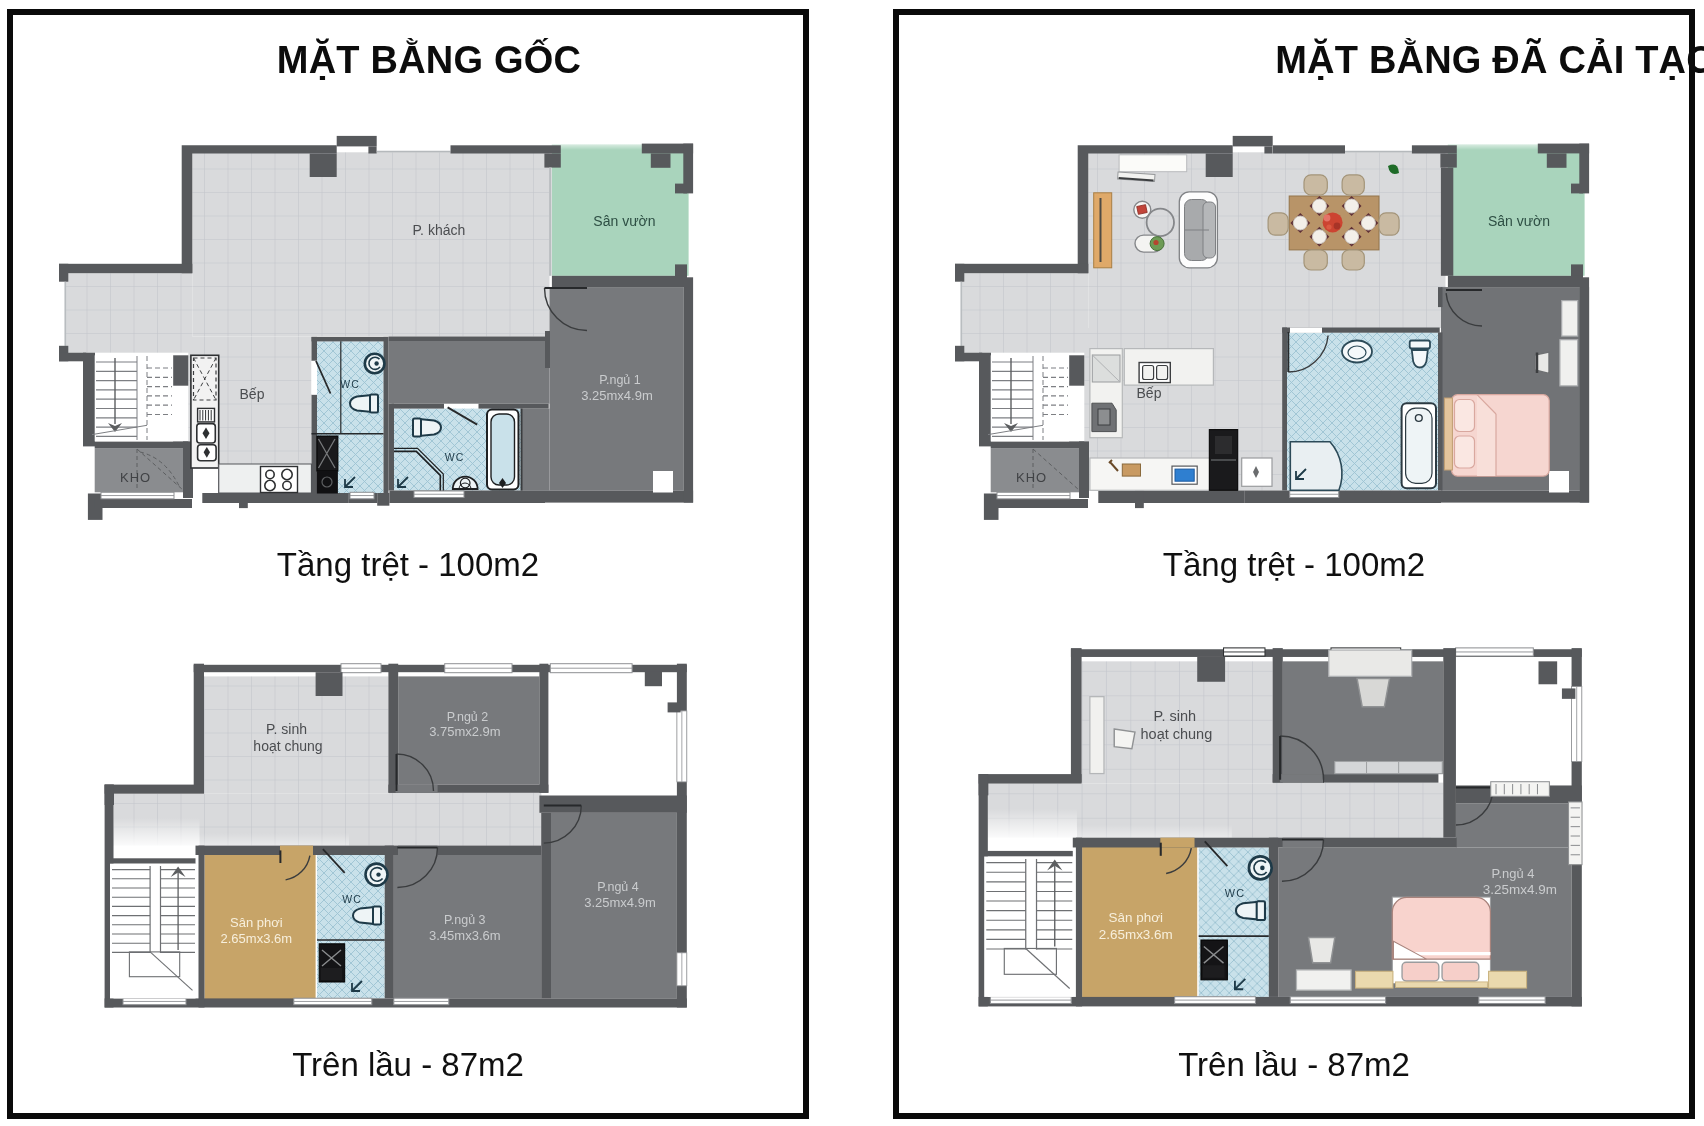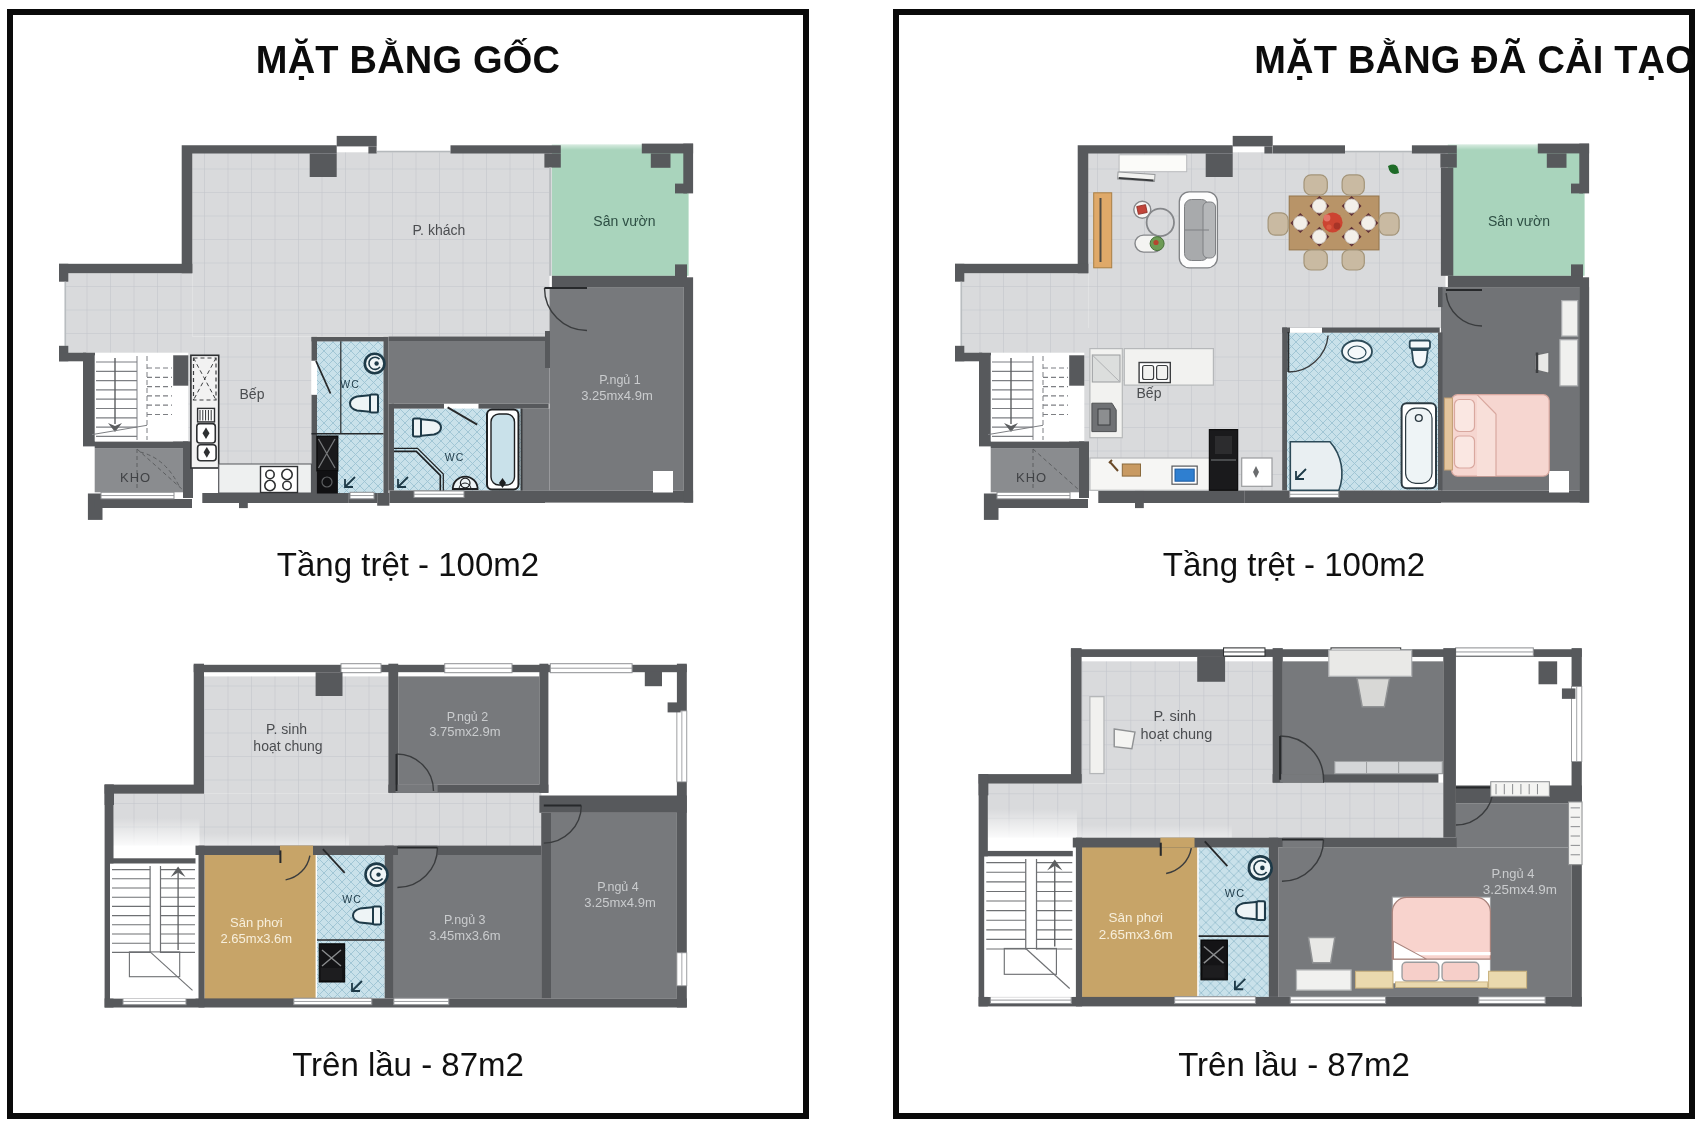--- a/index.html
+++ b/index.html
@@ -1,16 +1,16 @@
 <!DOCTYPE html>
 <html><head><meta charset="utf-8"><style>
 html,body{margin:0;padding:0;background:#ffffff;width:1704px;height:1126px;overflow:hidden;}
 *{font-family:"Liberation Sans",sans-serif;}
 .panel{position:absolute;border:6px solid #0a0a0a;width:802px;height:1110px;box-sizing:border-box;}
-.title{position:absolute;width:802px;text-align:center;font-weight:700;font-size:38px;color:#0c0c0c;letter-spacing:0.2px;}
+.title{position:absolute;width:802px;text-align:center;font-weight:700;font-size:38px;color:#0c0c0c;letter-spacing:0.2px;padding-left:21px;}
 .cap{position:absolute;width:802px;text-align:center;font-weight:400;font-size:33px;color:#101010;}
 </style></head><body>
 
 <div class="panel" style="left:7px;top:9px;"></div>
 
 <div class="panel" style="left:893px;top:9px;"></div>
 
 <div class="title" style="left:7px;top:39px;">MẶT BẰNG GỐC</div>
 
 <div class="title" style="left:893px;top:39px;text-align:right;">MẶT BẰNG ĐÃ CẢI TẠO</div>

